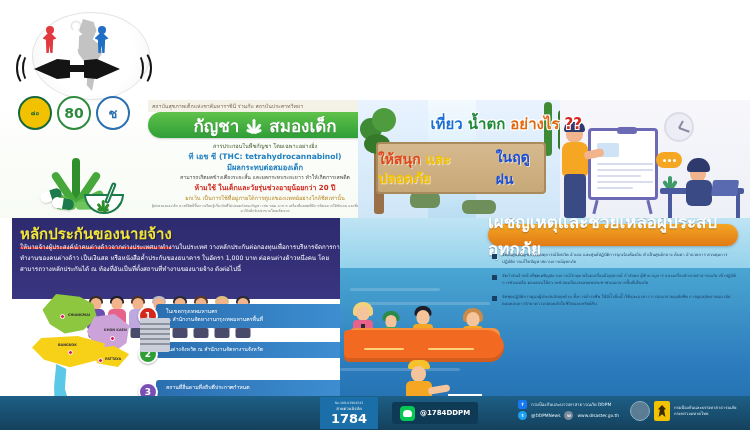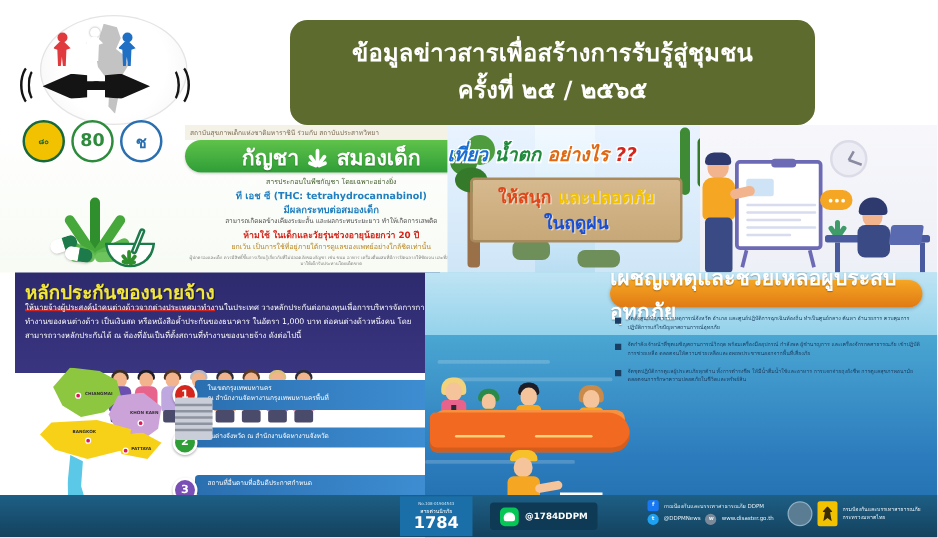--- a/index.html
+++ b/index.html
@@ -136,28 +136,28 @@
     background:linear-gradient(180deg,#eaf4ff 0%,#dcebfa 100%);
     overflow:hidden;
   }
   .wf-sky { position:absolute; inset:0; background:linear-gradient(180deg,#e9f3ff 0%,#cfe6f7 100%); }
   .wf-fall { position:absolute; left:70px; top:0; width:48px; height:118px; background:linear-gradient(180deg,#f4fbff 0%,#cfe9f8 70%,#b7dcf2 100%); opacity:.9; }
   .wf-rock { position:absolute; background:#6f8f5a; border-radius:6px; }
   .wf-vine { position:absolute; width:8px; height:40px; background:#3f8a34; border-radius:4px; }
   .wf-tree { position:absolute; left:0; top:4px; width:40px; height:110px; }
   .wf-tree .trunk { position:absolute; left:16px; top:44px; width:10px; height:66px; background:#9a7049; border-radius:3px; }
   .wf-tree .crown { position:absolute; border-radius:50%; background:#3f8a34; }
-  .wf-headline { position:absolute; left:0; top:14px; width:224px; text-align:left; z-index:4;font-style:italic; }
+  .wf-headline { position:absolute; left:0; top:14px; width:224px; text-align:right; z-index:4; }
   .wf-h1 { font-size:15px; font-weight:bold; line-height:1.1; text-shadow:1px 1px 0 #fff,-1px -1px 0 #fff,1px -1px 0 #fff,-1px 1px 0 #fff; }
   .wf-w1 { color:#1a6fd4; } .wf-w2 { color:#1f8a3c; } .wf-w3 { color:#e06a14; } .wf-w4 { color:#d4261c; }
   .wf-plank {
     position:absolute; left:18px; top:42px; width:170px; height:52px;
     background:linear-gradient(180deg,#d6b98e 0%,#c7a878 100%);
     border:2px solid #a98a5c; border-radius:4px; z-index:3;
-    display:flex; flex-direction:column; align-items:center; justify-content:center; gap:1px;
+    display:flex; flex-direction:row; align-items:center; justify-content:center; gap:1px;
   }
   .wf-p1 { font-size:14px; font-weight:bold; line-height:1.15; text-shadow:1px 1px 0 rgba(255,255,255,.55); }
   .wf-p2 { font-size:14px; font-weight:bold; color:#1a4fd4; text-shadow:1px 1px 0 rgba(255,255,255,.55); }
   .wf-o1 { color:#e0481c; } .wf-o2 { color:#f2c200; }
 
   
   .panel-office {
     position:absolute; left:560px; top:0; width:190px; height:118px;
     background:linear-gradient(180deg,#f7f7fb 0%,#eef0f7 100%); overflow:hidden;
   }
@@ -345,24 +345,20 @@
           <span>๘๐</span>
         </div>
       <div class="slg slg2">
           <span>80</span>
         </div>
       <div class="slg slg3">
           <span>ช</span>
         </div>
     </div>
 
-    <div class="title-box">
-      <div class="title-line1">ข้อมูลข่าวสารเพื่อสร้างการรับรู้สู่ชุมชน</div>
-      <div class="title-line2">ครั้งที่ ๒๕ / ๒๕๖๕</div>
-    </div>
   </div>
 
   <div class="mid">
 
     <div class="panel-cannabis">
       <div class="inst-strip">สถาบันสุขภาพเด็กแห่งชาติมหาราชินี ร่วมกับ สถาบันประสาทวิทยา</div>
 
       <div class="cnb-banner">
         <span>กัญชา</span>
         <div class="leaf-ico">

